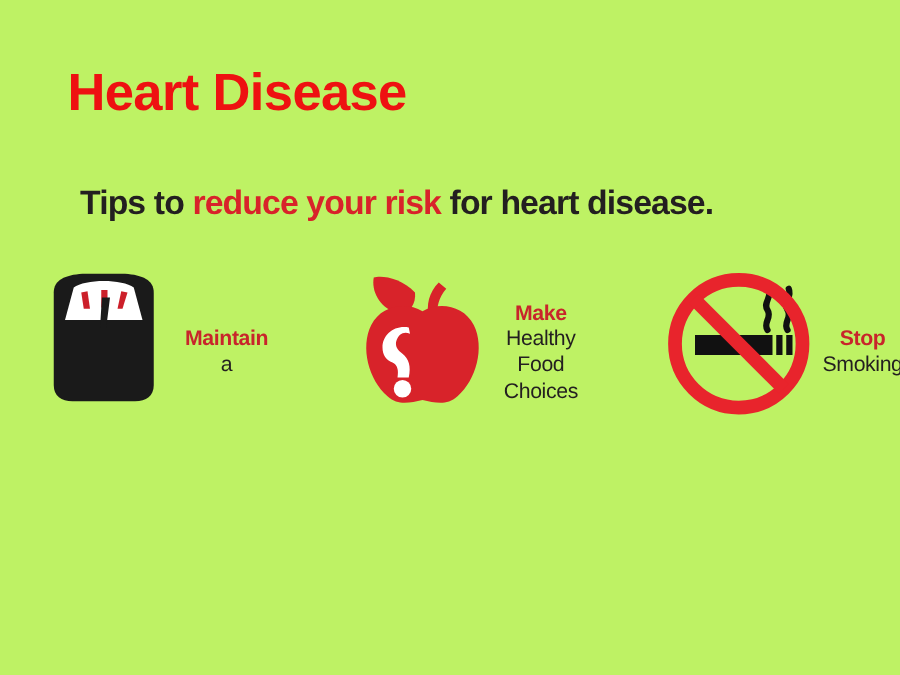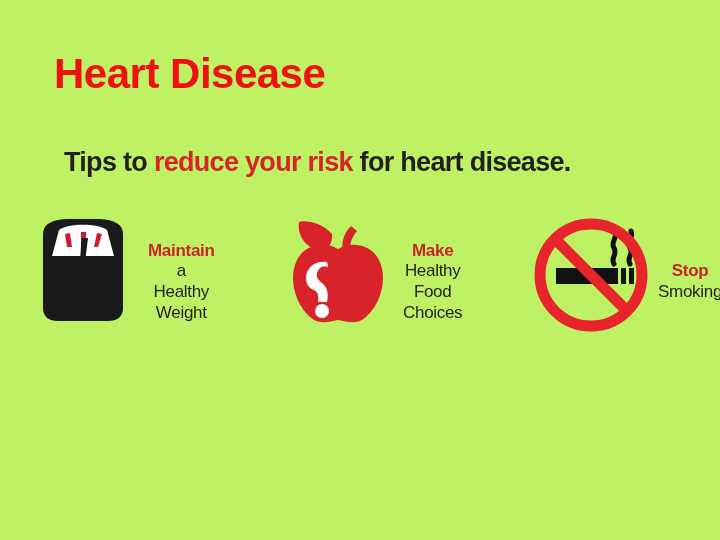--- a/index.html
+++ b/index.html
@@ -110,21 +110,20 @@
                    L105 92 C105 101, 99 105, 90 105 L40 105 C31 105, 25 101, 25 92 Z" fill="#1a1a1a"></path>
           <path d="M41 14 C50 7, 80 7, 89 14 L96 40 L34 40 Z" fill="#ffffff"></path>
           <path d="M47 18 L52 17 L54 31 L49 31 Z" fill="#cc1f2a"></path>
           <path d="M63 16 L68 16 L68 30 L63 30 Z" fill="#cc1f2a"></path>
           <path d="M79 17 L84 18 L80 31 L76 31 Z" fill="#cc1f2a"></path>
           <path d="M63.5 22 L70 22 L67 46 L62 46 Z" fill="#1a1a1a"></path>
         </svg>
       </div>
       <div class="tip-caption">
         <span class="lead">Maintain</span><span class="rest"> a</span>
-        <span class="line2">Healthy Weight</span>
       </div>
     </div>
 
     <div class="tip">
       <div class="tip-art">
         <svg width="130" height="118" viewBox="0 0 130 118">
           <path d="M59 18 C48 6, 32 4, 26 6 C24 16, 30 30, 44 34 C54 36, 60 28, 59 18 Z" fill="#d8232a"></path>
           <path d="M70 38 C68 28, 70 18, 78 10 L84 15 C78 22, 76 30, 77 38 Z" fill="#d8232a"></path>
           <path d="M65 33 C52 25, 32 28, 24 44 C15 62, 22 88, 37 101
                    C46 109, 55 106, 65 104 C75 106, 84 109, 93 101

